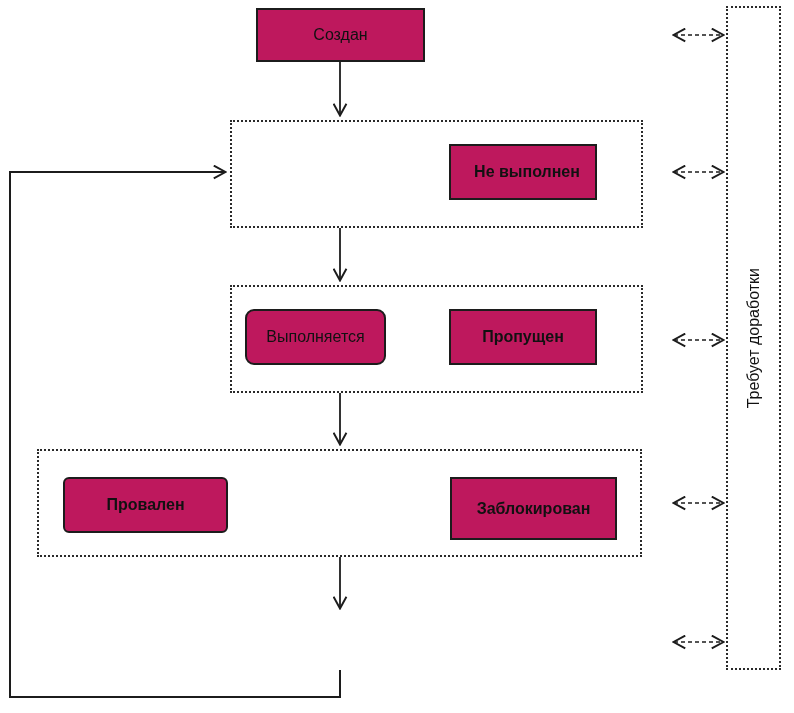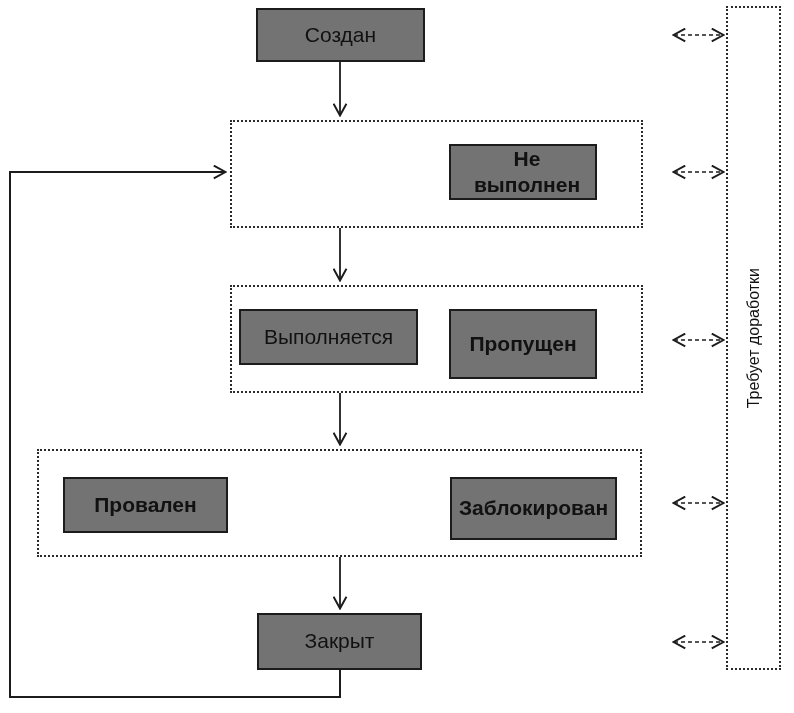--- a/index.html
+++ b/index.html
@@ -13,26 +13,26 @@
     height: 713px;
     background: #ffffff;
     font-family: "Liberation Sans", "DejaVu Sans", sans-serif;
     color: #111111;
     overflow: hidden;
   }
   .node {
     position: absolute;
     box-sizing: border-box;
     border: 2px solid #1c1c1c;
-    background: #737373;
+    background: #be185d;
     display: flex;
     align-items: center;
     justify-content: center;
     text-align: center;
-    font-size: 21px;
+    font-size: 16px;
     line-height: 1.25;
     white-space: pre-line;
     z-index: 2;
   }
   .node.bold { font-weight: bold; }
   .group {
     position: absolute;
     box-sizing: border-box;
     border: 2px dotted #2a2a2a;
     background: transparent;
@@ -61,24 +61,24 @@
     top: 0;
     z-index: 3;
     pointer-events: none;
   }
   
   #box-created      { left:256px; top:8px;   width:169px; height:54px; }
   #group-scheduled  { left:230px; top:120px; width:413px; height:108px; }
   #box-planned      { left:257px; top:144px; width:167px; height:56px; }
   #box-not-executed { left:449px; top:144px; width:148px; height:56px;padding-left:8px; }
   #group-running    { left:230px; top:285px; width:413px; height:108px; }
-  #box-in-progress  { left:239px; top:309px; width:179px; height:56px; }
-  #box-skipped      { left:449px; top:309px; width:148px; height:70px; }
+  #box-in-progress  { left:245px; top:309px; width:141px; height:56px;border-radius:9px; }
+  #box-skipped      { left:449px; top:309px; width:148px; height:56px; }
   #group-result     { left:37px;  top:449px; width:605px; height:108px; }
-  #box-failed       { left:63px;  top:477px; width:165px; height:56px; }
+  #box-failed       { left:63px;  top:477px; width:165px; height:56px;border-radius:6px; }
   #box-passed       { left:257px; top:477px; width:168px; height:56px; }
   #box-blocked      { left:450px; top:477px; width:167px; height:63px; }
   #box-closed       { left:257px; top:613px; width:165px; height:57px; }
   #rework-box       { left:726px; top:6px;   width:55px;  height:664px; }
 </style>
 </head>
 <body>
 
 <div id="canvas">
 
@@ -88,21 +88,20 @@
   <div class="node bold" id="box-not-executed">Не выполнен</div>
 
   <div class="group" id="group-running"></div>
   <div class="node" id="box-in-progress">Выполняется</div>
   <div class="node bold" id="box-skipped">Пропущен</div>
 
   <div class="group" id="group-result"></div>
   <div class="node bold" id="box-failed">Провален</div>
   <div class="node bold" id="box-blocked">Заблокирован</div>
 
-  <div class="node" id="box-closed">Закрыт</div>
 
   <div class="rework" id="rework-box">
     <span class="vtext">Требует доработки</span>
   </div>
 
   <svg class="connectors" width="794" height="713" viewBox="0 0 794 713">
     <defs>
       <marker id="arr" viewBox="0 0 14 14" refX="12" refY="7" markerWidth="15" markerHeight="15" markerUnits="userSpaceOnUse" orient="auto-start-reverse">
         <path d="M1.5,1 L12.5,7 L1.5,13" fill="none" stroke="#1c1c1c" stroke-width="1.8"></path>
       </marker>

